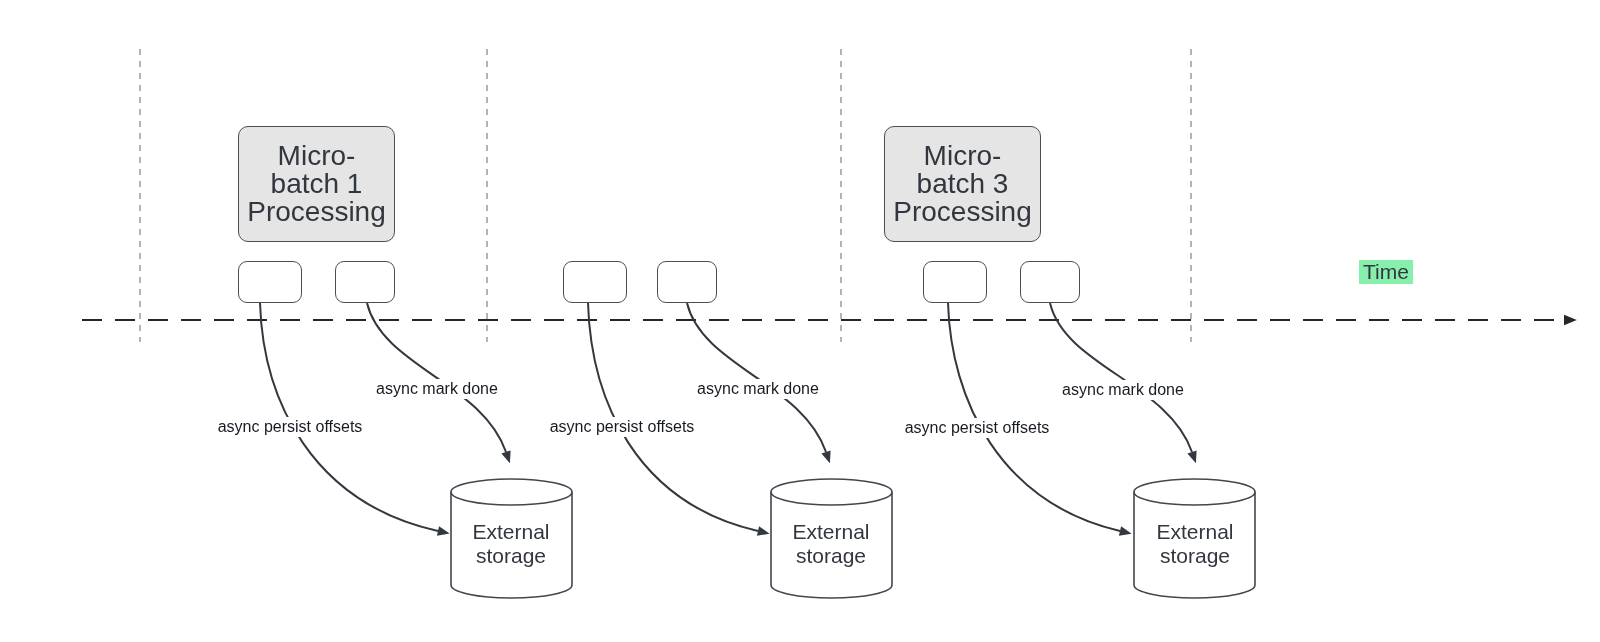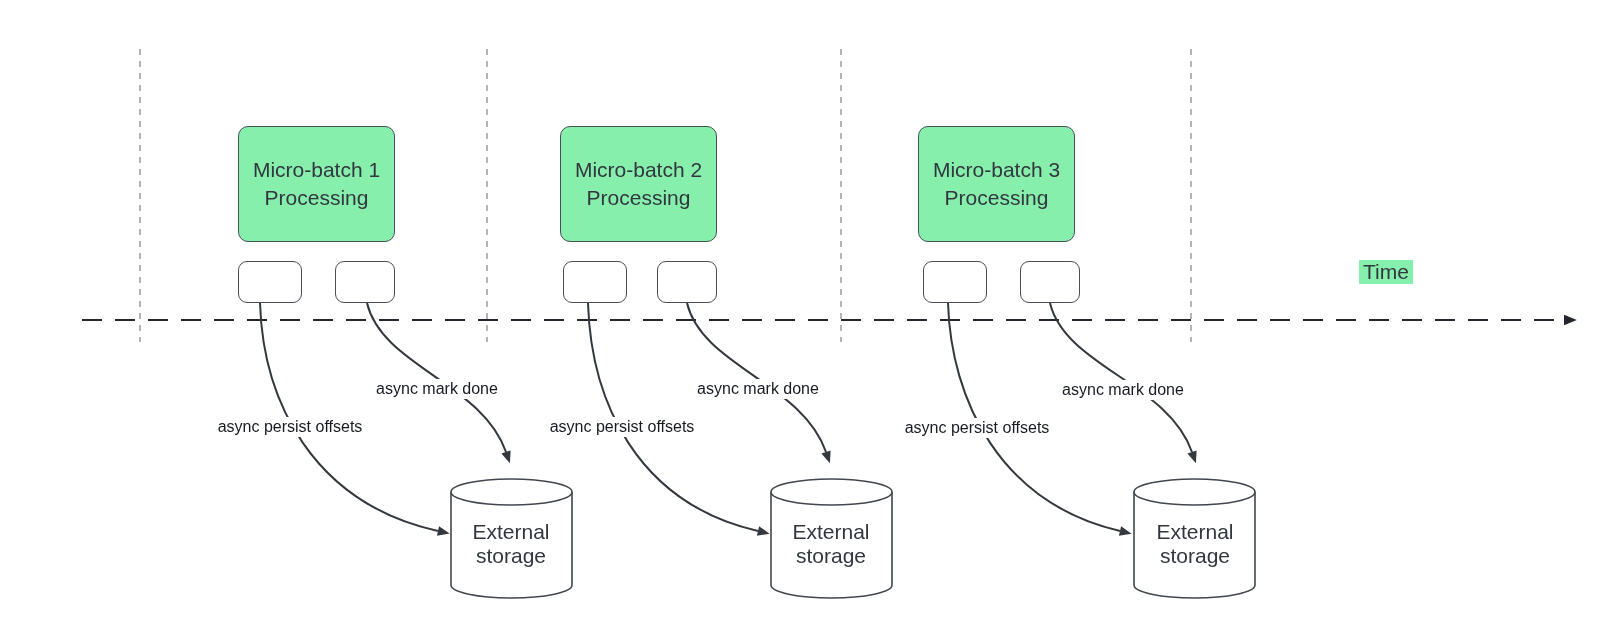--- a/index.html
+++ b/index.html
@@ -11,26 +11,26 @@
     font-family: "Liberation Sans", sans-serif;
     overflow: hidden;
   }
   .layer { position: absolute; left: 0; top: 0; }
   .batch-box {
     position: absolute;
     width: 157px;
     height: 116px;
     border: 1.5px solid #4a4f57;
     border-radius: 10px;
-    background: #86efac;
+    background: #e5e5e5;
     display: flex;
     align-items: center;
     justify-content: center;
     text-align: center;
-    font-size: 21px;
+    font-size: 28px;
     line-height: 28px;
     color: #32373f;
     box-sizing: border-box;
     padding: 16px 12px;
   }
   .mini-box {
     position: absolute;
     border: 1.5px solid #4a4f57;
     border-radius: 9px;
     background: #ffffff;
@@ -112,30 +112,27 @@
 
   <div class="batch-box" style="left:238px; top:126px;">
     <span>Micro-batch 1 Processing</span>
   </div>
   <div class="mini-box" style="left:238px; top:261px; width:64px; height:42px;"></div>
   <div class="mini-box" style="left:335px; top:261px; width:60px; height:42px;"></div>
   <div class="flow-label" style="left:290px; top:427px;">async persist offsets</div>
   <div class="flow-label" style="left:437px; top:389px;">async mark done</div>
   <div class="storage-label" style="left:511px; top:544px;">External storage</div>
 
-  <div class="batch-box" style="left:560px; top:126px;">
-    <span>Micro-batch 2 Processing</span>
-  </div>
   <div class="mini-box" style="left:563px; top:261px; width:64px; height:42px;"></div>
   <div class="mini-box" style="left:657px; top:261px; width:60px; height:42px;"></div>
   <div class="flow-label" style="left:622px; top:427px;">async persist offsets</div>
   <div class="flow-label" style="left:758px; top:389px;">async mark done</div>
   <div class="storage-label" style="left:831px; top:544px;">External storage</div>
 
-  <div class="batch-box" style="left:918px; top:126px;justify-content:center;">
+  <div class="batch-box" style="left:884px; top:126px;justify-content:center;">
     <span>Micro-batch 3 Processing</span>
   </div>
   <div class="mini-box" style="left:923px; top:261px; width:64px; height:42px;"></div>
   <div class="mini-box" style="left:1020px; top:261px; width:60px; height:42px;"></div>
   <div class="flow-label" style="left:977px; top:428px;">async persist offsets</div>
   <div class="flow-label" style="left:1123px; top:390px;">async mark done</div>
   <div class="storage-label" style="left:1195px; top:544px;">External storage</div>
 
   <div class="time-label" style="left:1386px; top:272px;">Time</div>
 

